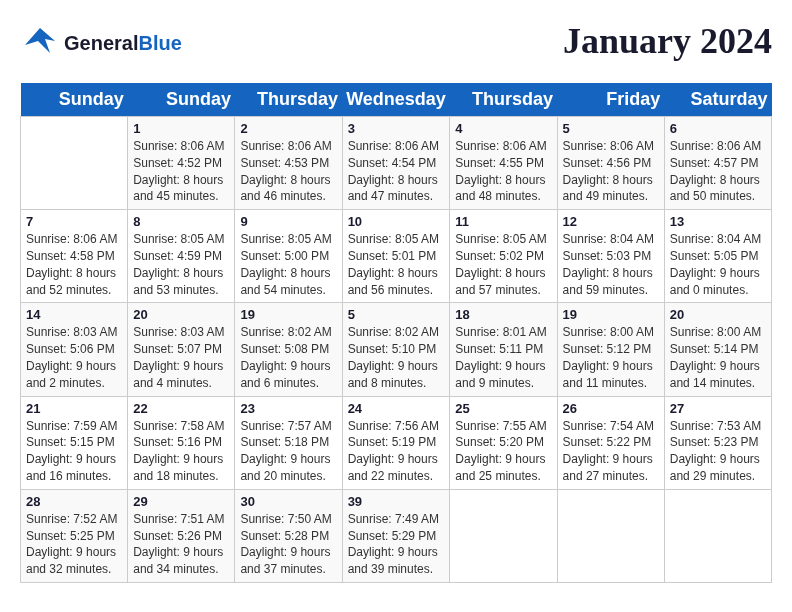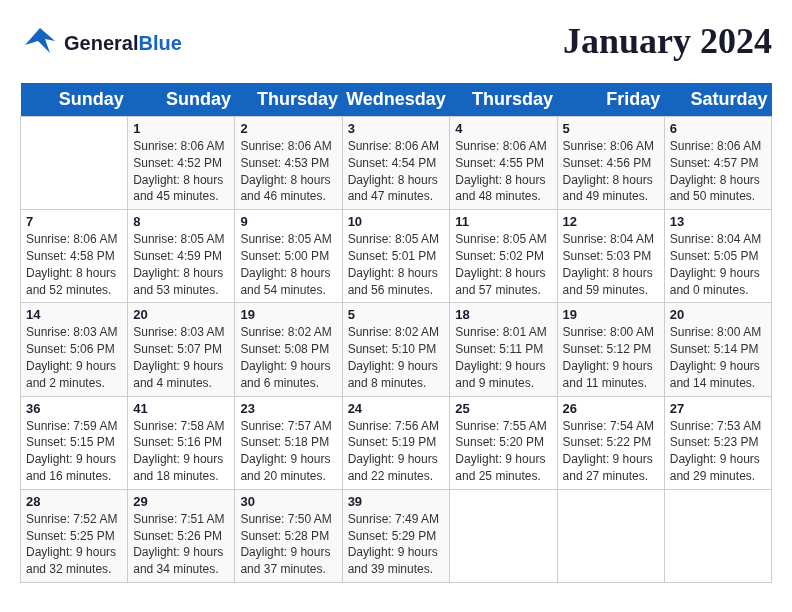--- a/index.html
+++ b/index.html
@@ -201,25 +201,25 @@
           <span class="day-number">19</span>
           <div class="day-info">Sunrise: 8:00 AM<br>Sunset: 5:12 PM<br>Daylight: 9 hours and 11 minutes.</div>
         </td>
         <td>
           <span class="day-number">20</span>
           <div class="day-info">Sunrise: 8:00 AM<br>Sunset: 5:14 PM<br>Daylight: 9 hours and 14 minutes.</div>
         </td>
       </tr>
       <tr>
         <td>
-          <span class="day-number">36</span>
+          <span class="day-number">21</span>
           <div class="day-info">Sunrise: 7:59 AM<br>Sunset: 5:15 PM<br>Daylight: 9 hours and 16 minutes.</div>
         </td>
         <td>
-          <span class="day-number">41</span>
+          <span class="day-number">22</span>
           <div class="day-info">Sunrise: 7:58 AM<br>Sunset: 5:16 PM<br>Daylight: 9 hours and 18 minutes.</div>
         </td>
         <td>
           <span class="day-number">23</span>
           <div class="day-info">Sunrise: 7:57 AM<br>Sunset: 5:18 PM<br>Daylight: 9 hours and 20 minutes.</div>
         </td>
         <td>
           <span class="day-number">24</span>
           <div class="day-info">Sunrise: 7:56 AM<br>Sunset: 5:19 PM<br>Daylight: 9 hours and 22 minutes.</div>
         </td>

